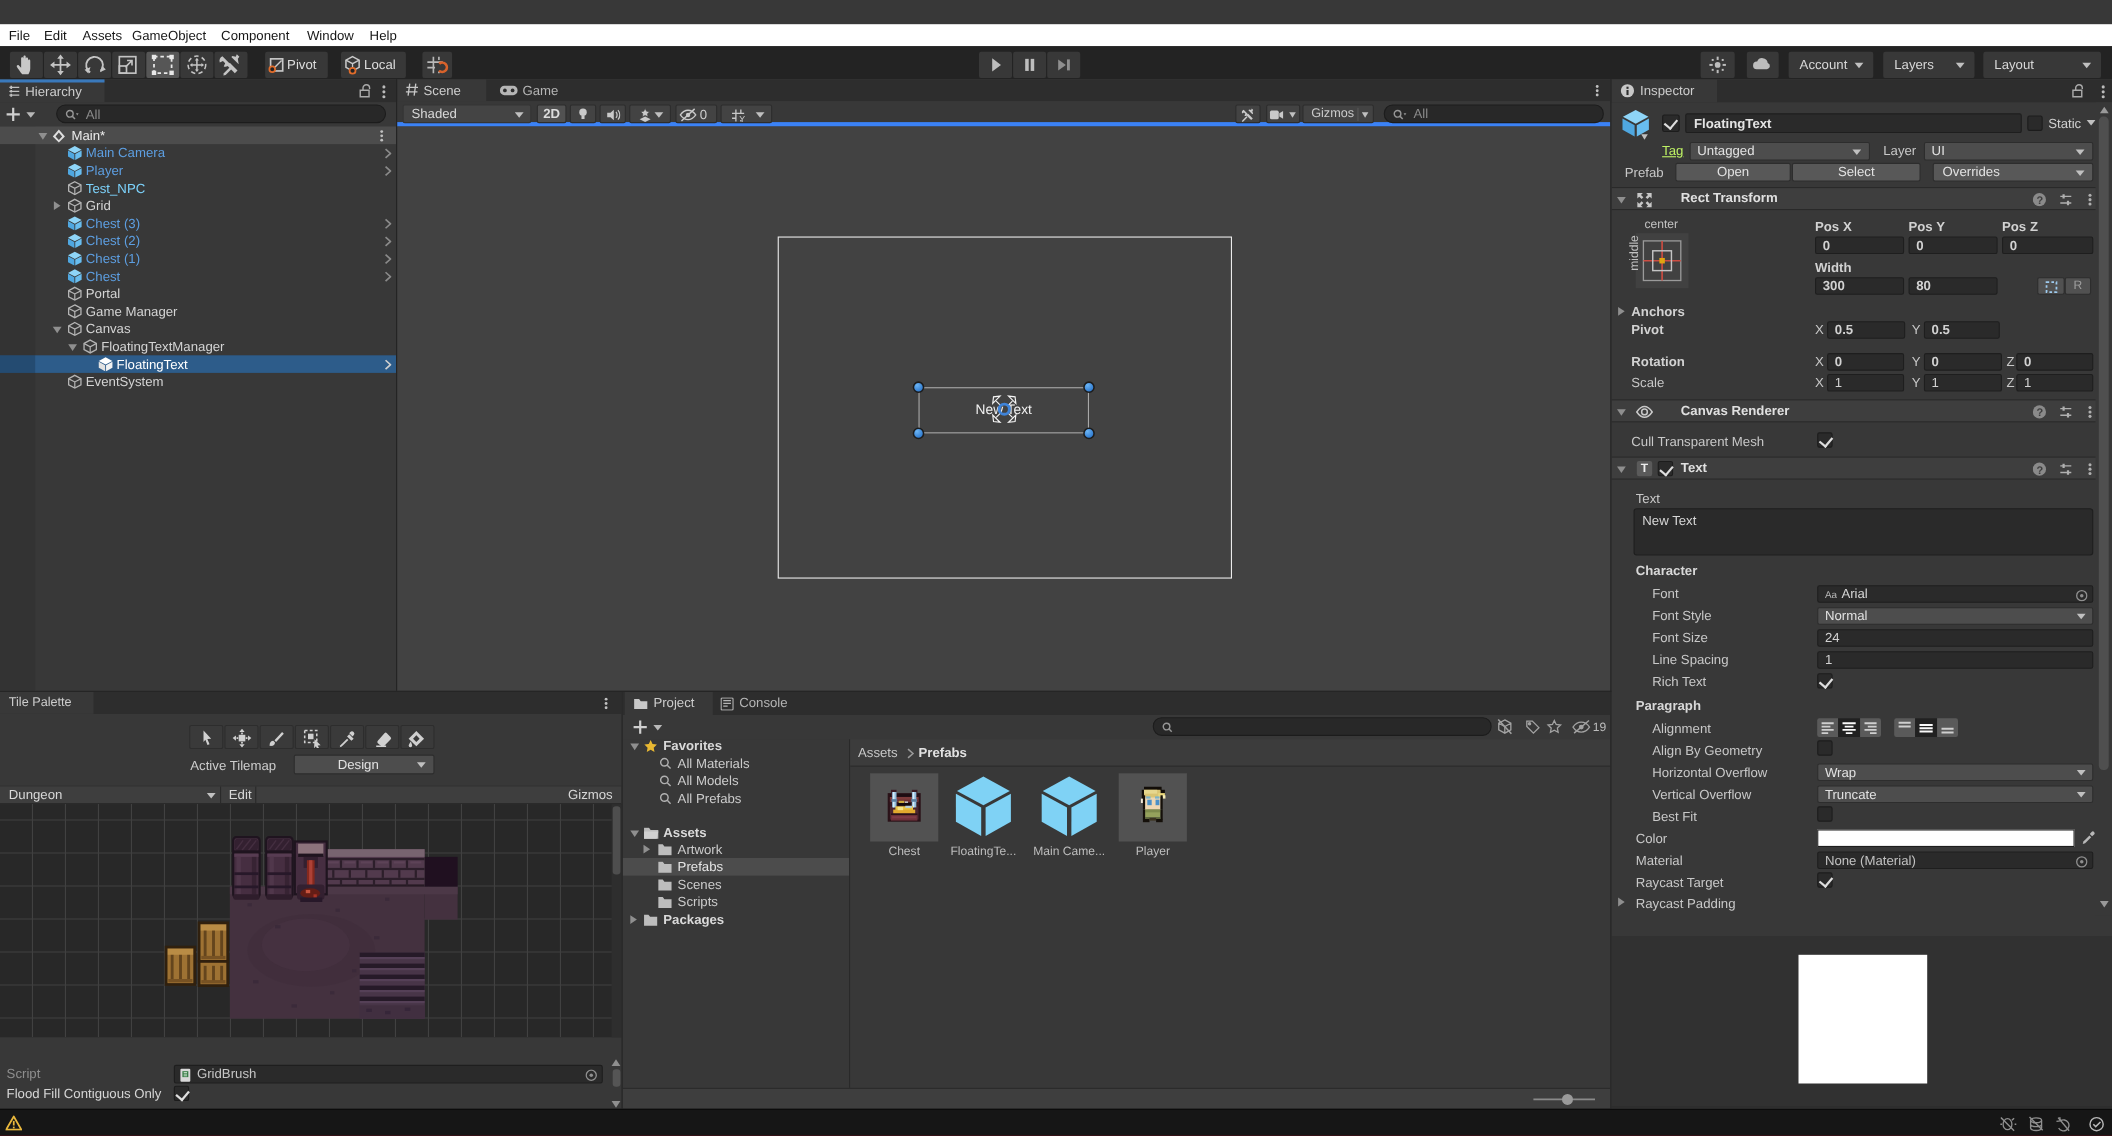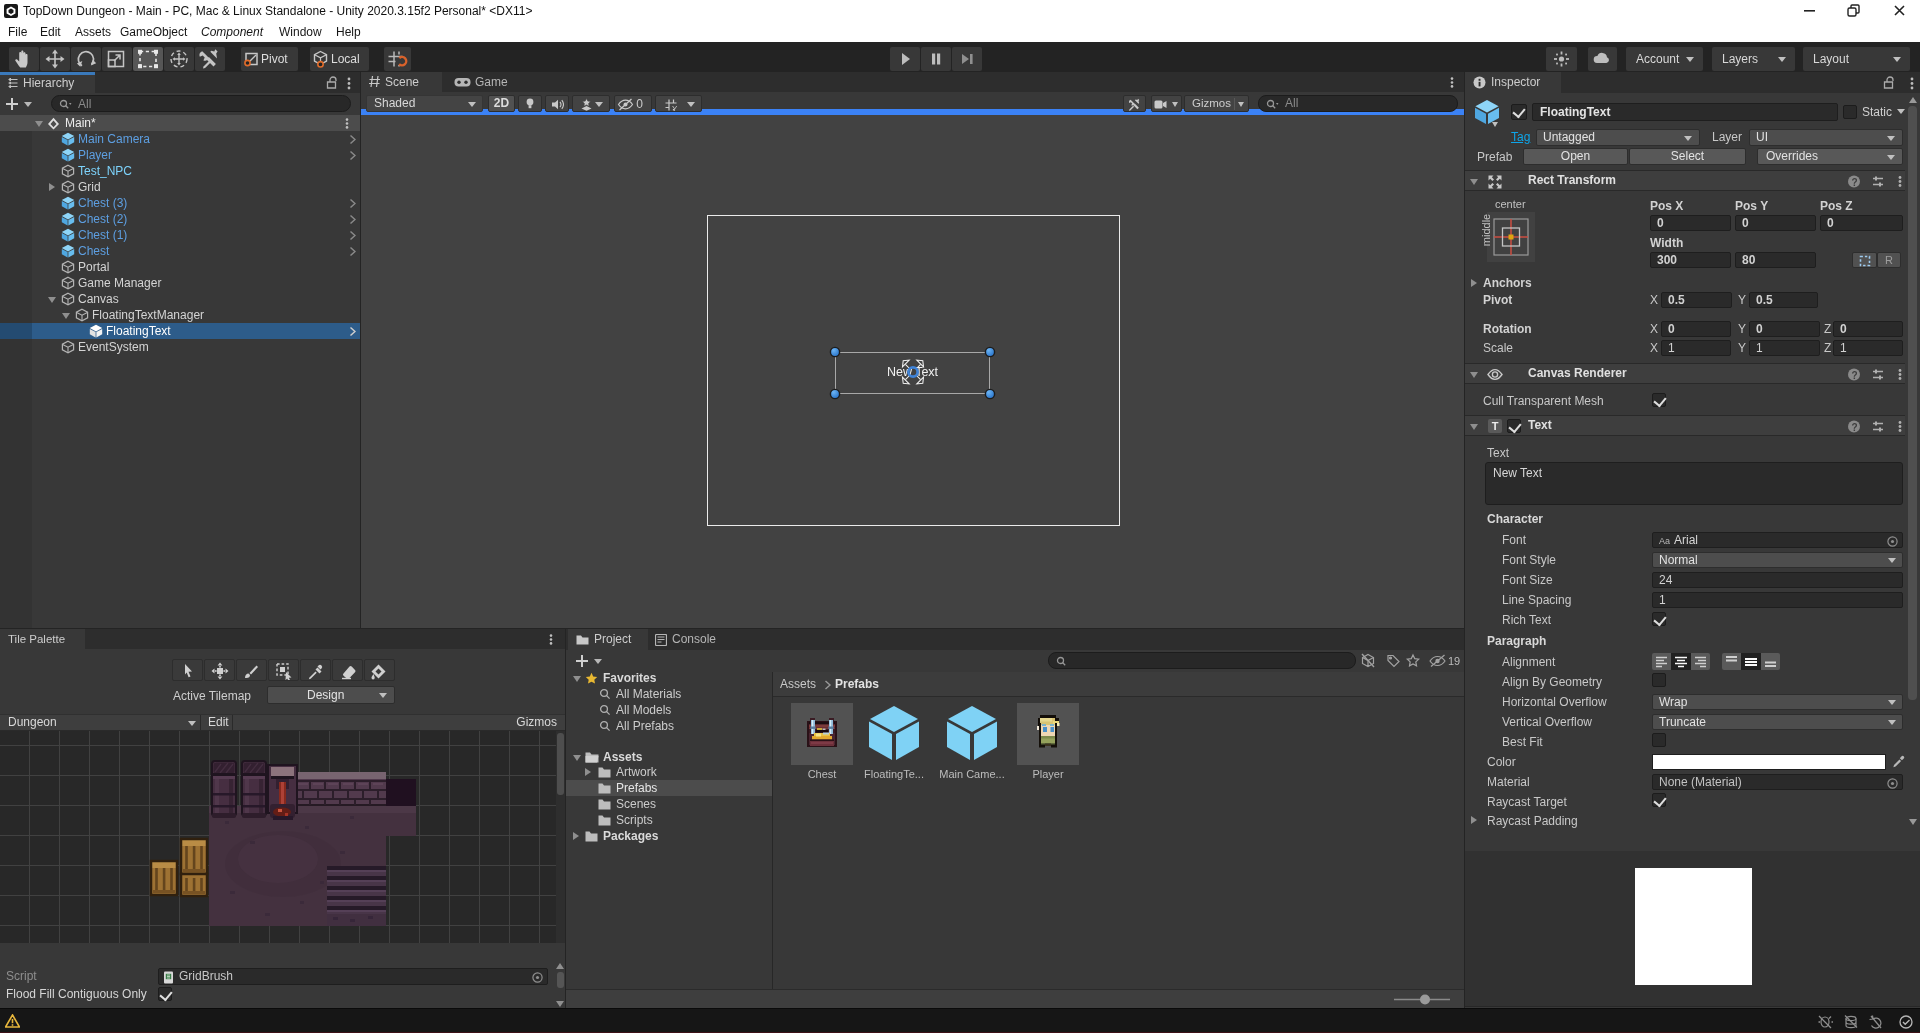--- a/index.html
+++ b/index.html
@@ -31,39 +31,26 @@
 .fold.closed{border-top:4px solid transparent;border-bottom:4px solid transparent;border-left:6px solid #8f8f8f;}
 .cb{position:absolute;width:14px;height:14px;background:#2a2a2a;border:1px solid #1c1c1c;border-radius:2px;box-sizing:border-box;}
 .cb.on:after{content:"";position:absolute;left:2.5px;top:0.5px;width:6px;height:9px;border:solid #dedede;border-width:0 2px 2px 0;transform:rotate(40deg);}
 .bold{font-weight:bold;}
 .hdr{position:absolute;left:0;width:100%;height:21px;background:#3e3e3e;border-top:1px solid #292929;border-bottom:1px solid #292929;box-sizing:border-box;}
 .statusbar{left:0;top:1008px;width:1920px;height:25px;background:#161616;border-top:1px solid #0a0a0a;box-sizing:border-box;}
 </style>
 </head>
 <body>
 <div id="app">
-<div id="titlebar" class="abs">
-  <svg class="abs" style="left:4px;top:4px" width="14" height="14">
-        <rect width="14" height="14" rx="2" fill="#181818"></rect>
-        <path d="M7 2.4 L11.4 5 L11.4 9.6 L7 12 L2.6 9.6 L2.6 5 Z M7 4.6 L9.5 6 L9.5 8.6 L7 10 L4.5 8.6 L4.5 6 Z" fill="#fff" fill-rule="evenodd"></path>
-      </svg>
-  <span class="abs" style="left:23px;top:0;height:22px;line-height:23px;font-size:12px;">TopDown Dungeon - Main - PC, Mac &amp; Linux Standalone - Unity 2020.3.15f2 Personal* &lt;DX11&gt;</span>
-  <svg class="abs" style="left:1794px;top:0" width="126" height="22">
-    <rect x="10" y="10" width="11" height="1.6" fill="#222"></rect>
-    <path d="M57 8 v-2 a1 1 0 0 1 1-1 h6 a1 1 0 0 1 1 1 v6 a1 1 0 0 1 -1 1 h-2" fill="none" stroke="#222" stroke-width="1.4"></path>
-    <rect x="54" y="8" width="8" height="8" fill="none" stroke="#222" stroke-width="1.4" rx="1.5"></rect>
-    <path d="M101 6 l9 9 M110 6 l-9 9" stroke="#222" stroke-width="1.6"></path>
-  </svg>
-</div>
 <div id="menubar" class="abs">
   <span class="menuitem" style="left:8px;">File</span>
   <span class="menuitem" style="left:40px;">Edit</span>
   <span class="menuitem" style="left:75px;">Assets</span>
   <span class="menuitem" style="left:120px;">GameObject</span>
-  <span class="menuitem" style="left:201px;font-style:italic;">Component</span>
+  <span class="menuitem" style="left:201px;">Component</span>
   <span class="menuitem" style="left:279px;">Window</span>
   <span class="menuitem" style="left:336px;">Help</span>
 </div>
 <div id="toolbar" class="abs">
   <div class="tbtn" style="left:9px;width:30px;"><svg width="30" height="24" viewBox="0 0 30 24">
           <path d="M11.2 20.5 c-1.8-2.3-3.9-5.2-4.8-6.7 c-.7-1.1.8-2.3 1.8-1.3 l2 2.1 V6.2 c0-1.5 2.1-1.5 2.1 0 V4.6 c0-1.5 2.1-1.5 2.1 0 v1.7 c0-1.5 2.1-1.5 2.1 0 v1.8 c0-1.4 2-1.4 2 0 v7.2 c0 2.1-.8 3.6-1.7 5.2 z" fill="#c8c8c8"></path>
         </svg></div>
   <div class="tbtn" style="left:40px;width:30px;"><svg width="30" height="24">
           <g stroke="#c4c4c4" stroke-width="1.6" fill="#c4c4c4">
             <path d="M15 5 v14 M8 12 h14" fill="none"></path>
@@ -349,21 +336,21 @@
           <circle cx="5" cy="6.2" r="1.7" fill="#2d2d2d"></circle>
           <circle cx="12" cy="6.2" r="1.7" fill="#2d2d2d"></circle>
         </svg>Game</span>
   <svg class="abs" style="left:1088px;top:5px" width="6" height="11">
         <g fill="#c0c0c0">
           <circle cx="3" cy="1.6" r="1.3"></circle>
           <circle cx="3" cy="5.5" r="1.3"></circle>
           <circle cx="3" cy="9.4" r="1.3"></circle>
         </g>
       </svg>
-  <div class="abs" style="left:0;top:20px;width:1103px;height:23px;background:#383838;border-bottom:6px solid #3b82f6;box-sizing:border-box;">
+  <div class="abs" style="left:0;top:20px;width:1103px;height:23px;background:#383838;border-bottom:4px solid #3b82f6;box-sizing:border-box;">
     <div class="drop" style="left:5px;top:3px;width:117px;height:17px;background:#444444;border-color:#353535;">
           <span style="position:absolute;left:7px;line-height:15px;color:#d8d8d8;">Shaded</span>
           <span class="caret" style="right:6px;top:6px;"></span>
         </div>
     <div class="btn" style="left:127px;top:3px;width:27px;height:17px;background:#515151;line-height:15px;font-weight:bold;color:#dcdcdc;">2D</div>
     <div class="btn" style="left:157px;top:3px;width:24px;height:17px;background:#434343;"><svg width="12" height="13" style="margin-top:1px">
             <circle cx="6" cy="5" r="3.4" fill="#c9c9c9"></circle>
             <rect x="4.6" y="8.2" width="2.8" height="3" fill="#c9c9c9"></rect>
           </svg></div>
     <div class="btn" style="left:184px;top:3px;width:24px;height:17px;background:#434343;"><svg width="14" height="13" style="margin-top:1.5px">
@@ -876,21 +863,21 @@
         <polygon points="25,8.8 14,14.8 14,25 25,19" fill="#68bdef"></polygon>
       </svg>
   <span class="caret" style="left:27px;top:50px;border-left-width:3.5px;border-right-width:3.5px;"></span>
   <div class="cb on" style="left:46px;top:32px;width:16px;height:16px;"></div>
   <div class="field" style="left:67px;top:31px;width:306px;height:18px;">
         <span style="position:absolute;left:7px;line-height:16px;font-weight:bold;color:#e4e4e4;">FloatingText</span>
       </div>
   <div class="cb" style="left:378px;top:33px;"></div>
   <span class="abs" style="left:397px;top:33px;line-height:14px;color:#d0d0d0;">Static</span>
   <span class="caret" style="left:432px;top:37px;"></span>
-  <span class="abs" style="left:46px;top:58px;line-height:15px;color:#0ea5e9;text-decoration:underline;">Tag</span>
+  <span class="abs" style="left:46px;top:58px;line-height:15px;color:#bef264;text-decoration:underline;">Tag</span>
   <div class="drop" style="left:71px;top:57px;width:164px;height:17px;">
         <span style="position:absolute;left:6px;line-height:15px;">Untagged</span>
         <span class="caret" style="right:7px;top:6px;"></span>
       </div>
   <span class="abs" style="left:247px;top:58px;line-height:15px;color:#c8c8c8;">Layer</span>
   <div class="drop" style="left:284px;top:57px;width:154px;height:17px;">
         <span style="position:absolute;left:6px;line-height:15px;">UI</span>
         <span class="caret" style="right:7px;top:6px;"></span>
       </div>
   <span class="abs" style="left:12px;top:78px;line-height:15px;color:#c8c8c8;">Prefab</span>

